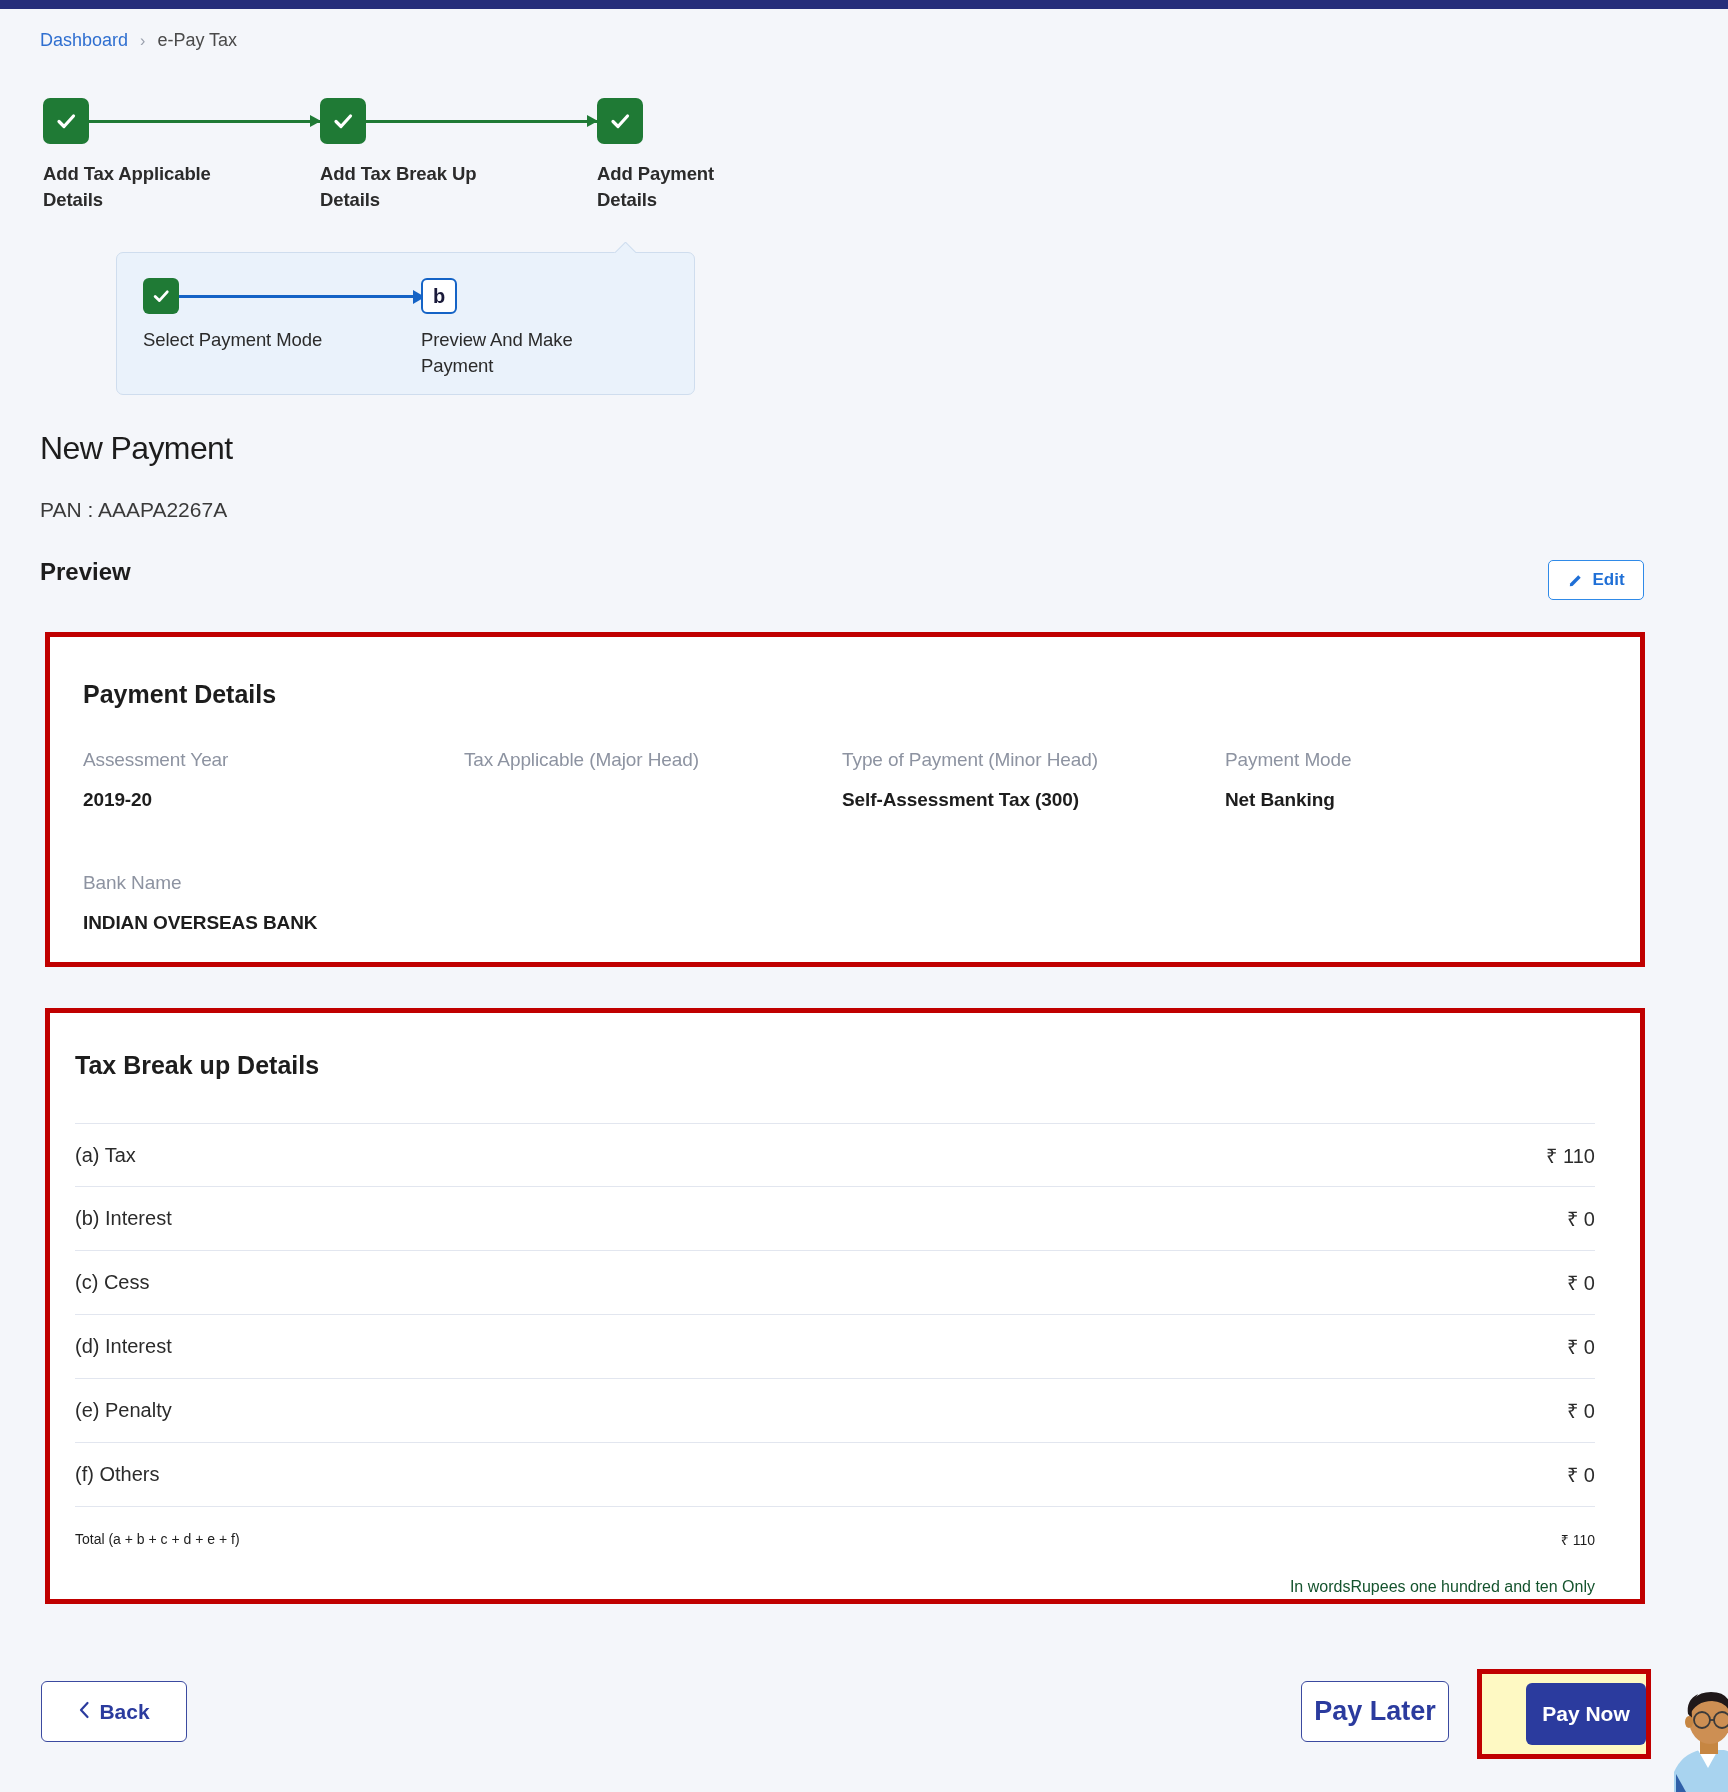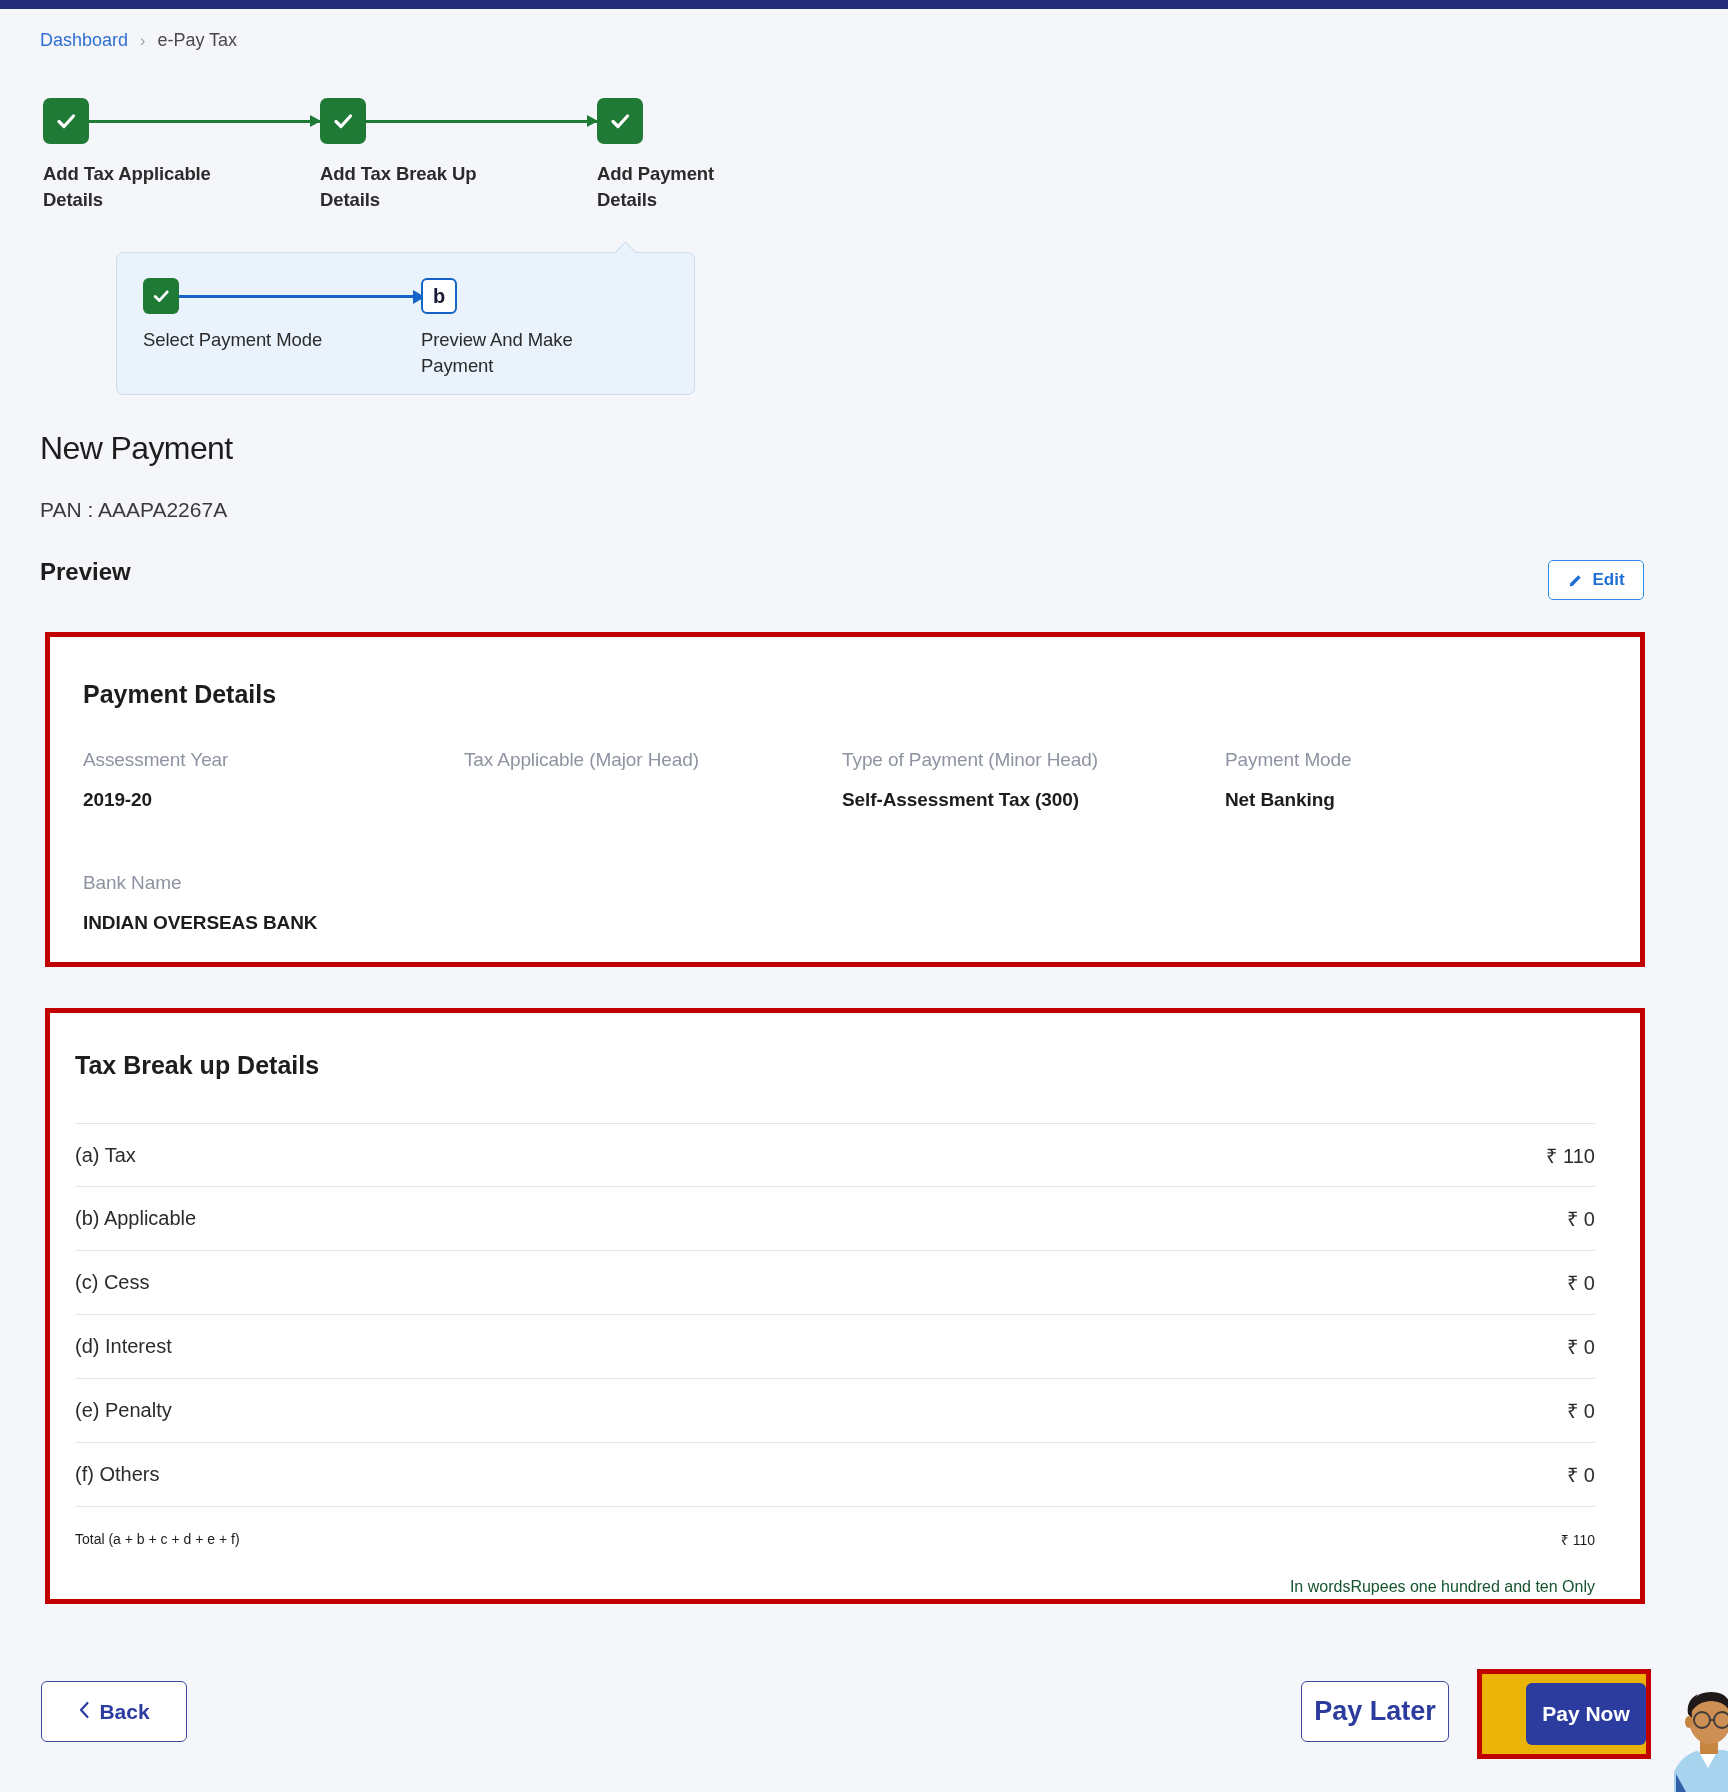--- a/index.html
+++ b/index.html
@@ -385,21 +385,21 @@
     font-weight: 600;
     cursor: pointer;
   }
   .paynow-wrap {
     position: absolute;
     top: 1669px;
     left: 1477px;
     width: 174px;
     height: 90px;
     border: 5px solid #c00000;
-    background: #eab308;
+    background: #fef9c3;
     display: flex;
     align-items: center;
     justify-content: center;
     padding-left: 44px;
   }
   .btn-pay-now {
     width: 154px;
     height: 62px;
     background: #2b3b9e;
     border: none;
@@ -542,21 +542,21 @@
   <section class="card-highlight card-tax-break">
     <h3 class="card-title">Tax Break up Details</h3>
 
     <div class="tb-rows">
 
       <div class="tb-row">
         <span>(a) Tax</span>
         <span class="tb-amount">₹ 110</span>
       </div>
       <div class="tb-row">
-        <span>(b) Applicable</span>
+        <span>(b) Interest</span>
         <span class="tb-amount">₹ 0</span>
       </div>
       <div class="tb-row">
         <span>(c) Cess</span>
         <span class="tb-amount">₹ 0</span>
       </div>
       <div class="tb-row">
         <span>(d) Interest</span>
         <span class="tb-amount">₹ 0</span>
       </div>

